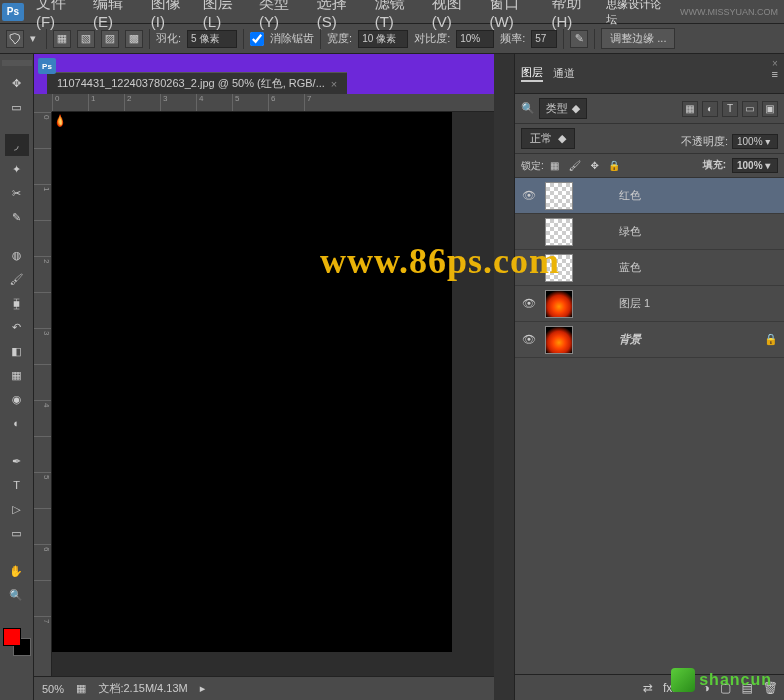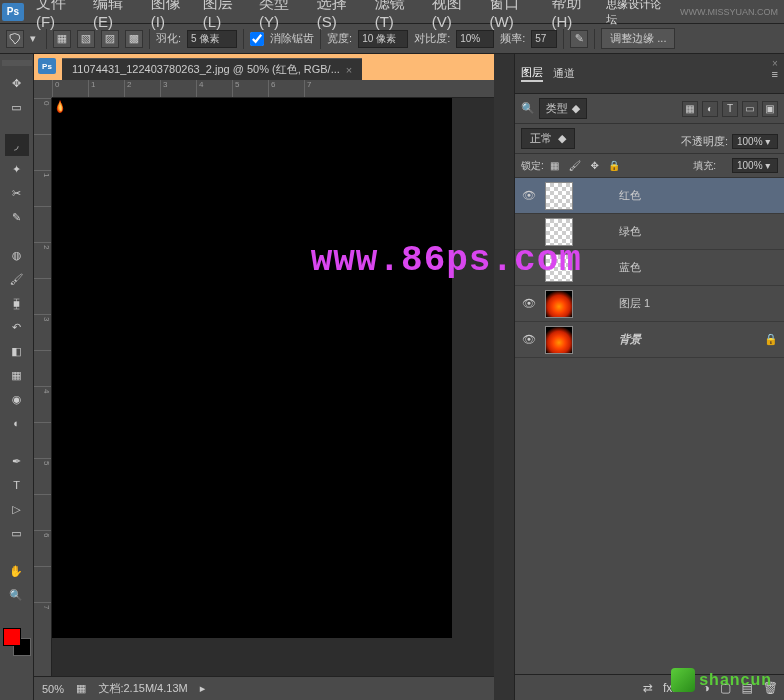--- a/index.html
+++ b/index.html
@@ -29,35 +29,35 @@
 .toolbox { width:34px; background:#4a4a4a; border-right:1px solid #222; display:flex; flex-direction:column; align-items:center; padding-top:6px; gap:2px; }
 .toolbox .tb-handle { width:30px; height:6px; background:#555; margin-bottom:4px; }
 .tool { width:24px; height:22px; display:flex; align-items:center; justify-content:center; color:#ccc; cursor:pointer; position:relative; }
 .tool.sel { background:#2a2a2a; }
 .swatches { margin-top:10px; position:relative; width:28px; height:28px; }
 .sw-fg { width:18px; height:18px; background:#f00; border:1px solid #000; position:absolute; top:0; left:0; z-index:2; }
 .sw-bg { width:18px; height:18px; background:#000; border:1px solid #666; position:absolute; bottom:0; right:0; }
 
 
 .doc-wrap { flex:1; background:#2d2d2d; position:relative; display:flex; flex-direction:column; }
-.doc-tabs { height:26px; background:#fdba74; display:flex; align-items:flex-end; padding-left:28px; }
+.doc-tabs { height:40px; background:#6d28d9; display:flex; align-items:flex-end; padding-left:13px; }
 .doc-tab { background:#333; padding:3px 10px; font-size:11px; border-top:1px solid #555; color:#ccc; display:flex; align-items:center; gap:6px; }
 .doc-tab .close { color:#888; }
 .mini-ps { position:absolute; left:4px; top:4px; width:18px; height:16px; background:#3a80c0; color:#fff; font-size:8px; font-weight:bold; display:flex; align-items:center; justify-content:center; border-radius:2px; }
 
 .canvas-area { flex:1; position:relative; overflow:hidden; }
 .ruler-h { position:absolute; top:0; left:18px; right:0; height:18px; background:#4a4a4a; border-bottom:1px solid #222; display:flex; font-size:8px; color:#999; }
 .ruler-h span { width:36px; border-left:1px solid #666; padding-left:2px; }
 .ruler-v { position:absolute; top:18px; left:0; width:18px; bottom:24px; background:#4a4a4a; border-right:1px solid #222; display:flex; flex-direction:column; font-size:8px; color:#999; }
 .ruler-v span { height:36px; border-top:1px solid #666; writing-mode:vertical-rl; padding-top:2px; }
 .ruler-corner { position:absolute; top:0; left:0; width:18px; height:18px; background:#4a4a4a; }
 
 .canvas { position:absolute; top:18px; left:18px; width:400px; height:540px; background:#000; overflow:hidden; }
 .fire { position:absolute; inset:0; }
-.watermark { position:absolute; top:240px; left:50%; transform:translateX(-30%); font-size:36px; font-weight:bold; color:#d946ef; font-family:Liberation Mono, monospace; white-space:nowrap; letter-spacing:1px; }
+.watermark { position:absolute; top:240px; left:50%; transform:translateX(-30%); font-size:36px; font-weight:bold; color:#eab308; font-family:Liberation Serif, serif; white-space:nowrap; letter-spacing:1px; }
 
 .statusbar { position:absolute; bottom:0; left:0; right:0; height:24px; background:#4a4a4a; border-top:1px solid #222; display:flex; align-items:center; padding:0 8px; gap:12px; font-size:11px; }
 
 
 .anno { position:absolute; top:30px; left:2px; width:70px; height:120px; border:2px solid #f00; pointer-events:none; }
 .anno-text { position:absolute; color:#f00; font-size:12px; font-weight:bold; }
 
 
 .panel { width:270px; background:#4a4a4a; border-left:1px solid #222; margin-left:20px; display:flex; flex-direction:column; }
 .panel-tabs { height:40px; background:#3a3a3a; display:flex; align-items:center; padding:0 6px; gap:10px; border-bottom:1px solid #222; }
@@ -67,21 +67,21 @@
 .filter-select { flex:0 0 auto; display:flex; align-items:center; gap:4px; background:#333; border:1px solid #222; padding:2px 6px; }
 .filter-icons { display:flex; gap:4px; margin-left:auto; }
 .filter-icons .fic { width:16px; height:16px; display:flex; align-items:center; justify-content:center; border:1px solid #333; font-size:10px; }
 .blend-row { display:flex; align-items:flex-end; padding:4px 6px; gap:6px; border-bottom:1px solid #333; }
 .blend-select { background:#333; border:1px solid #222; padding:2px 8px; display:flex; align-items:center; gap:6px; }
 .opacity-group { margin-left:auto; display:flex; align-items:center; gap:4px; }
 .opacity-input { width:46px; background:#333; border:1px solid #222; padding:1px 4px; font-size:10px; }
 .lock-row { display:flex; align-items:center; padding:4px 6px; gap:4px; border-bottom:1px solid #333; font-size:10px; }
 .lock-icons { display:flex; gap:6px; }
 .lock-icons span { width:14px; height:14px; display:flex; align-items:center; justify-content:center; }
-.fill-group { margin-left:auto; display:flex; align-items:flex-end; gap:16px; }
+.fill-group { margin-left:auto; display:flex; align-items:flex-start; gap:6px;font-weight:bold; }
 
 .layers-list { flex:1; overflow:auto; }
 .layer { display:flex; align-items:center; height:36px; border-bottom:1px solid #3a3a3a; padding:0 6px; gap:8px; }
 .layer.sel { background:#5a6a80; }
 .vis { width:16px; height:16px; display:flex; align-items:center; justify-content:center; }
 .thumb { width:28px; height:28px; border:1px solid #888; background:#fff; display:flex; align-items:center; justify-content:center; }
 .thumb.checker { background-image:linear-gradient(45deg,#ccc 25%,transparent 25%,transparent 75%,#ccc 75%),linear-gradient(45deg,#ccc 25%,#fff 25%,#fff 75%,#ccc 75%); background-size:8px 8px; background-position:0 0,4px 4px; }
 .thumb.fire-th { background:radial-gradient(circle at 50% 60%,#ff9500 0%,#ff4500 30%,#cc2200 55%,#000 80%); }
 .layer-name { font-size:11px;margin-left:38px; }
 .layer-name.italic { font-style:italic;font-weight:bold; }

